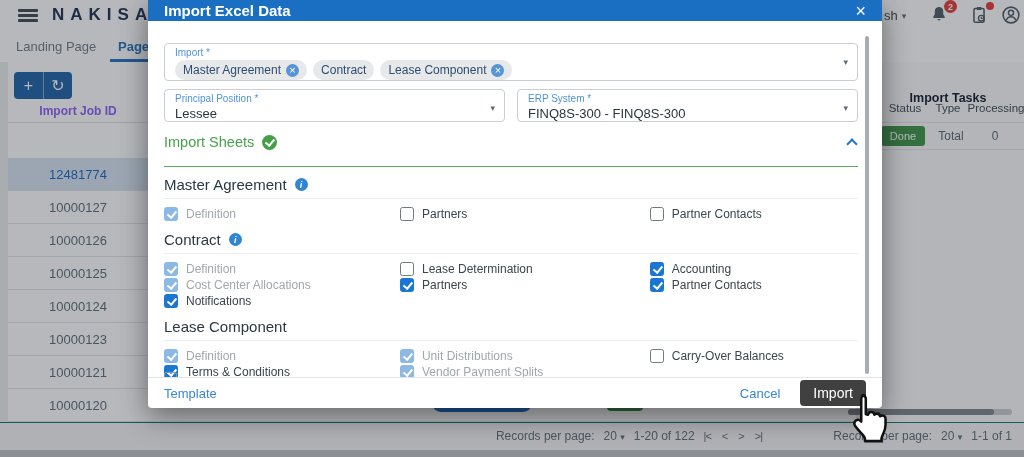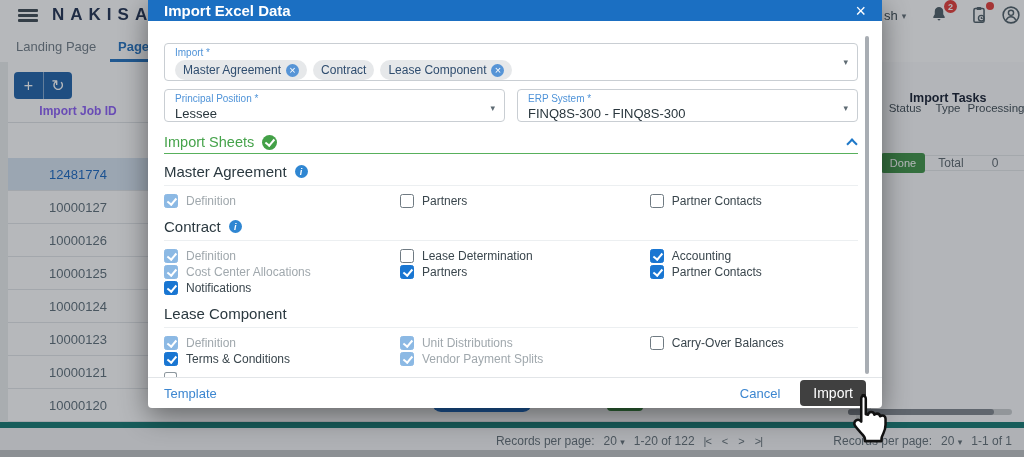--- a/index.html
+++ b/index.html
@@ -34,26 +34,26 @@
   .job-rows { position:absolute; left:0; top:96px; width:848px; }
   .job-row { height:33px; border-bottom:1px solid #e2e5e8; display:flex; align-items:center; cursor:pointer; }
   .job-row .num { width:140px; text-align:center; font-size:13px; color:#5a6b76; }
   .job-row.sel { background:#d7e4f2; }
   .job-row.sel .num { color:#1565c0; }
 
   .right-panel { position:absolute; left:870px; top:62px; width:154px; height:360px; background:#fafbfc; border-left:1px solid #cfd3d6; }
   .rp-title { position:absolute; left:0; top:15px; width:154px; text-align:center; font-size:12.5px; font-weight:bold; color:#0f172a;margin-top:14px; }
   .rp-head { position:absolute; left:10px; top:40px; display:flex; font-size:11.5px; color:#3b4750; }
   .rp-head span { display:block; text-align:center; }
-  .rp-row { position:absolute; left:0px; top:60px; width:154px; height:16px; border-top:1px solid #e4e7e9; border-bottom:1px solid #e4e7e9; display:flex; align-items:center; padding-left:10px;margin-top:33px; }
+  .rp-row { position:absolute; left:0px; top:60px; width:154px; height:28px; border-top:1px solid #e4e7e9; border-bottom:1px solid #e4e7e9; display:flex; align-items:center; padding-left:10px; }
   .done-badge { width:44px; height:20px; background:#3a9142; color:#fff; font-size:11px; border-radius:3px; display:flex; align-items:center; justify-content:center; }
   .rp-cell { font-size:12px; color:#5a646b; text-align:center; }
   .bg-vscroll { position:absolute; left:862px; top:66px; width:4px; height:352px; background:#969da4; border-radius:2px; }
 
-  .page-footer { position:absolute; left:0; top:422px; width:1024px; height:28px; background:#f4f5f6; border-top:6px solid #0f766e; }
+  .page-footer { position:absolute; left:0; top:422px; width:1024px; height:28px; background:#f4f5f6; border-top:1px solid #0f766e; }
   .pager { position:absolute; top:6px; display:flex; align-items:center; gap:9px; font-size:12px; color:#5f6b73; white-space:nowrap; }
   .pager .nav { font-size:11px; color:#5f6b73; letter-spacing:-1px; cursor:pointer; }
   .pager-left { right:262px; }
   .pager-right { right:12px; }
 
   .partial-blue { position:absolute; left:432px; top:403px; width:100px; height:9px; background:#1565c0; border-radius:0 0 9px 9px; }
   .partial-green { position:absolute; left:607px; top:404px; width:36px; height:7px; background:#2e7d32; border-radius:0 0 4px 4px; }
   .hscroll { position:absolute; left:848px; top:409px; width:164px; height:6px; background:#c9ccce; border-radius:3px; }
   .hscroll .thumb { position:absolute; left:0; top:0; width:146px; height:6px; background:#7d838a; border-radius:3px; }
 
@@ -70,21 +70,21 @@
   .field-label { font-size:10px; color:#4f93d8; margin-bottom:2px; white-space:nowrap; }
   .field-value { font-size:13px; color:#29363d; white-space:nowrap; }
   .field .caret { position:absolute; right:9px; top:13px; }
   .import-field { height:38px; margin-bottom:8px; }
   .chips { display:flex; gap:6px; }
   .chip { display:flex; align-items:center; gap:5px; background:#e6e8ea; border-radius:11px; height:20px; padding:0 8px; font-size:12px; color:#2f4d6f; cursor:pointer; white-space:nowrap; }
   .chip-x { width:13px; height:13px; border-radius:50%; background:#5694d6; color:#fff; font-size:11px; line-height:12px; text-align:center; cursor:pointer; }
   .field-row { display:flex; gap:12px;border-radius:6px; }
   .field-row .field { flex:1; height:33px; }
 
-  .import-sheets { margin-top:12px; display:flex; align-items:center; gap:8px; border-bottom:1px solid #58b05c; padding-bottom:3px; position:relative; }
+  .import-sheets { margin-top:12px; display:flex; align-items:center; gap:8px; border-bottom:1px solid #58b05c; padding-bottom:16px; position:relative; }
   .is-label { font-size:14.5px; color:#46a34b; }
   .ok-circle { width:15px; height:15px; border-radius:50%; background:#43a047; position:relative; }
   .ok-circle::after { content:""; position:absolute; left:5px; top:2.5px; width:3.5px; height:7px; border:solid #fff; border-width:0 2px 2px 0; transform:rotate(40deg); }
   .chev-up { position:absolute; right:2px; top:6px; width:8px; height:8px; border-left:2px solid #1e78c8; border-top:2px solid #1e78c8; transform:rotate(45deg); cursor:pointer; }
 
   .section { margin-top:9px; }
   .sec-title-row { display:flex; align-items:center; gap:8px; border-bottom:1px solid #eceff1; padding-bottom:5px; }
   .sec-title { font-size:15px; color:#2b3940; font-weight:500; }
   .info-icon { width:13px; height:13px; border-radius:50%; background:#2f86d2; color:#fff; font-size:9px; font-weight:bold; font-style:italic; display:flex; align-items:center; justify-content:center; cursor:pointer; }
   .chk-grid { display:grid; grid-template-columns:34% 36% 30%; padding-top:7px; }

